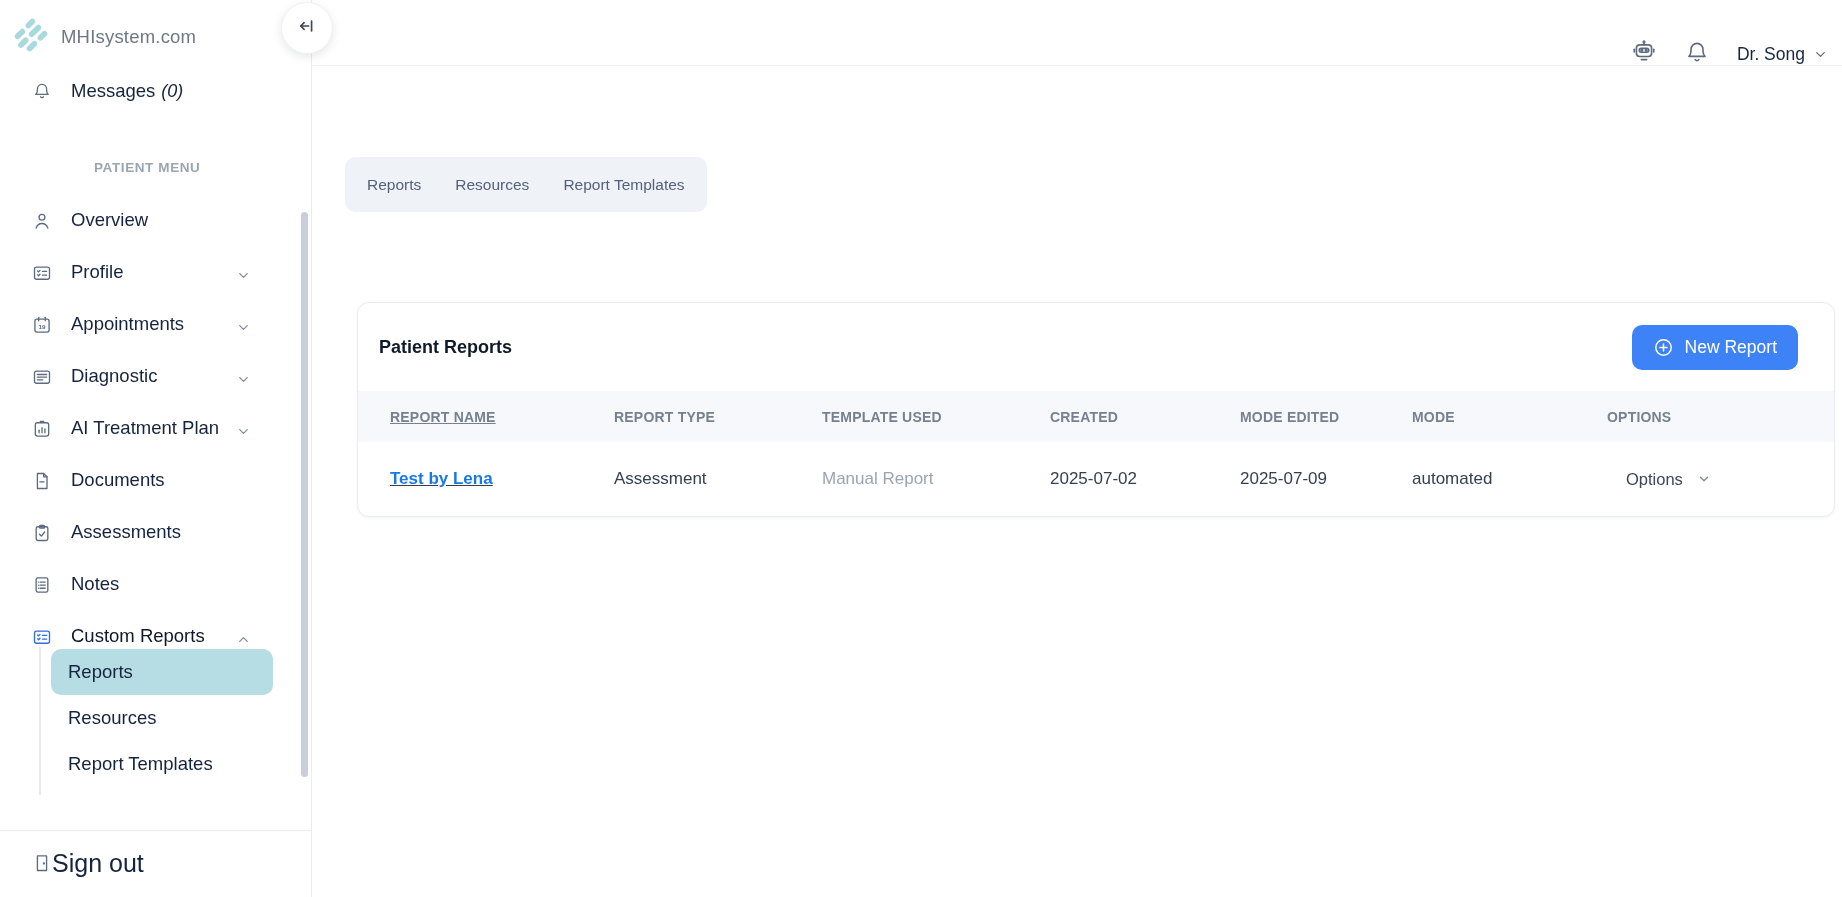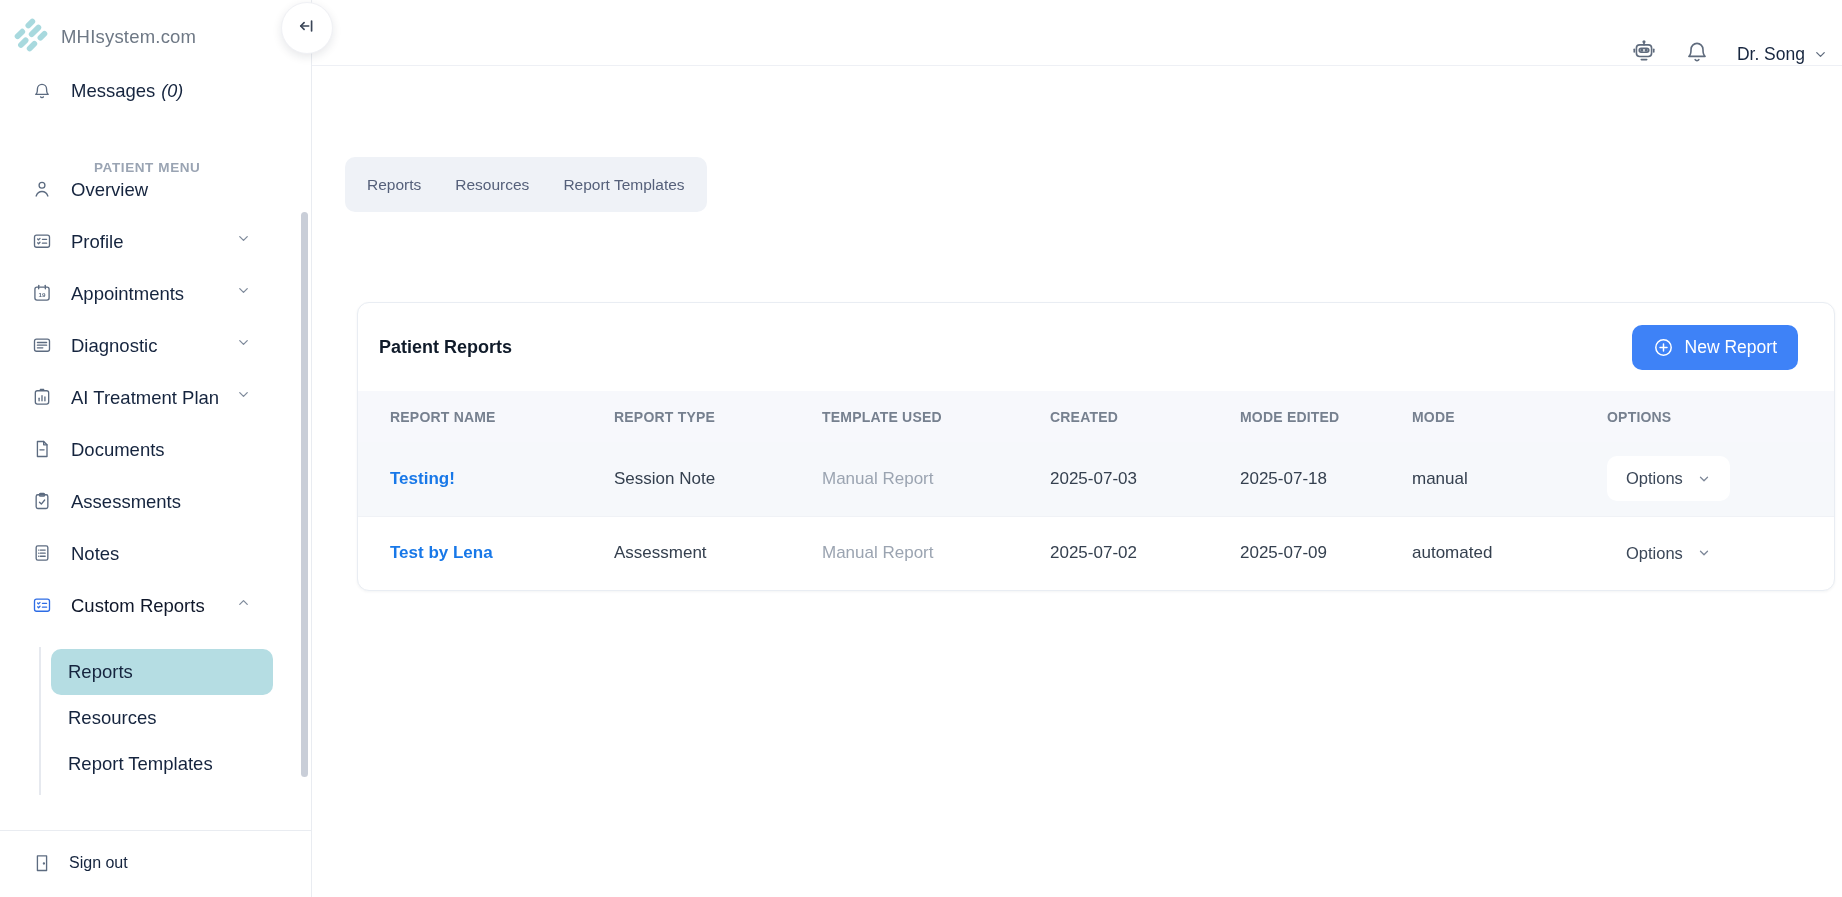--- a/index.html
+++ b/index.html
@@ -16,33 +16,33 @@
   .brand { display:flex; align-items:center; gap:11px; padding:16px 12px 10px 12px; }
   .brand-name { font-size:18.5px; color:#6e7885; letter-spacing:.2px; }
   .side-row { display:flex; align-items:center; height:46px; padding-left:32px; cursor:pointer; }
   .side-row .lbl { margin-left:19px; font-size:18.5px; color:#15243e; }
   .side-row .cnt { font-style:italic; margin-left:6px; font-size:18px; color:#15243e; }
   .icon20 { width:20px; height:20px; color:#5c6b80; flex:0 0 20px; }
   .icon20 svg { width:20px; height:20px; display:block; }
   .section-label { margin:46px 0 4px 94px; font-size:13.5px; font-weight:700;
                    color:#9aa4b3; letter-spacing:.6px; }
   .menu { }
-  .menu-item { display:flex; align-items:flex-start; height:52px; padding:0 60px 0 32px; cursor:pointer; }
+  .menu-item { display:flex; align-items:flex-end; height:52px; padding:0 60px 0 32px; cursor:pointer; }
   .menu-item .lbl { margin-left:19px; font-size:18.5px; color:#15243e; white-space:nowrap; }
   .menu-item .chev { margin-left:auto; color:#7e8a9b; width:15px; height:15px; }
   .menu-item .chev svg { width:15px; height:15px; display:block; }
   .menu-item.active .lbl { color:#0f172a; }
   .menu-item.active .icon20 { color:#2d6ce5; }
   .subnav { margin-left:39px; border-left:2px solid #e6e9ef; padding:2px 0 8px 10px; }
   .sub-item { width:222px; height:46px; display:flex; align-items:center; padding-left:17px;
               font-size:18.5px; color:#15243e; border-radius:10px; cursor:pointer; }
   .sub-item.active { background:#b5dde3; }
   .sidebar-foot { margin-top:auto; border-top:1px solid #e9ecf1; padding:14px 12px 16px 12px; }
   .signout { display:flex; align-items:center; height:36px; padding-left:20px; cursor:pointer; }
-  .signout .lbl { margin-left:17px; font-size:16px; color:#15243e; }
+  .signout .lbl { font-size:25px; color:#15243e; }
   .scroll-thumb { position:absolute; right:3px; top:212px; width:7px; height:565px;
                   border-radius:4px; background:#c9ced8; }
 
   
   .collapse-btn { position:absolute; left:281px; top:2px; width:52px; height:52px; border-radius:50%;
                   background:#fff; border:1px solid #f0f1f5; box-shadow:0 3px 10px rgba(20,30,50,.10);
                   display:flex; align-items:center; justify-content:center; z-index:20; cursor:pointer; }
   .collapse-btn svg { width:20px; height:20px; color:#3a4557; }
 
   
@@ -67,21 +67,21 @@
                padding:22px 36px 21px 21px; }
   .card-title { font-size:18px; font-weight:700; color:#101b2a; }
   .new-report-btn { height:45px; background:#3e82f7; border:none; border-radius:10px; color:#fff;
                     font-size:17.5px; font-family:inherit; display:inline-flex; align-items:center;
                     gap:11px; padding:0 21px; cursor:pointer; }
   .new-report-btn svg { width:21px; height:21px; display:block; }
 
   table { width:100%; border-collapse:collapse; table-layout:fixed; }
   thead th { height:51px; background:#f7f8fc; font-size:14px; font-weight:700; color:#76808f;
              text-align:left; letter-spacing:.2px; }
-  th:first-child, td:first-child { padding-left:32px; }
+  th:first-child, td:first-child { padding-left:32px;text-decoration:underline; }
   tbody td { height:74px; font-size:17px; color:#35404f; }
   tbody tr.striped { background:#f6f8fb; }
   tbody tr + tr { border-top:1px solid #f0f2f6; }
   .report-link { color:#1878e8; font-weight:700; cursor:pointer; }
   .muted { color:#9ba4b1; }
   .options-btn { height:45px; padding:0 19px; border:none; border-radius:10px; background:#fff;
                  font-size:16.5px; color:#3c4859; font-family:inherit; display:inline-flex;
                  align-items:center; gap:14px; cursor:pointer; }
   .options-btn .chev { width:14px; height:14px; color:#7d8798; }
   .options-btn .chev svg { width:14px; height:14px; display:block; }
@@ -364,38 +364,20 @@
               <th>REPORT NAME</th>
               <th>REPORT TYPE</th>
               <th>TEMPLATE USED</th>
               <th>CREATED</th>
               <th>MODE EDITED</th>
               <th>MODE</th>
               <th>OPTIONS</th>
             </tr>
           </thead>
           <tbody>
-            <tr class="striped">
-              <td><span class="report-link">Testing!</span></td>
-              <td>Session Note</td>
-              <td class="muted">Manual Report</td>
-              <td>2025-07-03</td>
-              <td>2025-07-18</td>
-              <td>manual</td>
-              <td>
-                <button class="options-btn">
-                  <span>Options</span>
-                  <span class="chev">
-                    <svg viewBox="0 0 24 24" fill="none" stroke="currentColor" stroke-width="2.2" stroke-linecap="round" stroke-linejoin="round">
-                        <polyline points="6,9 12,15 18,9"></polyline>
-                      </svg>
-                  </span>
-                </button>
-              </td>
-            </tr>
             <tr>
               <td><span class="report-link">Test by Lena</span></td>
               <td>Assessment</td>
               <td class="muted">Manual Report</td>
               <td>2025-07-02</td>
               <td>2025-07-09</td>
               <td>automated</td>
               <td>
                 <button class="options-btn">
                   <span>Options</span>

